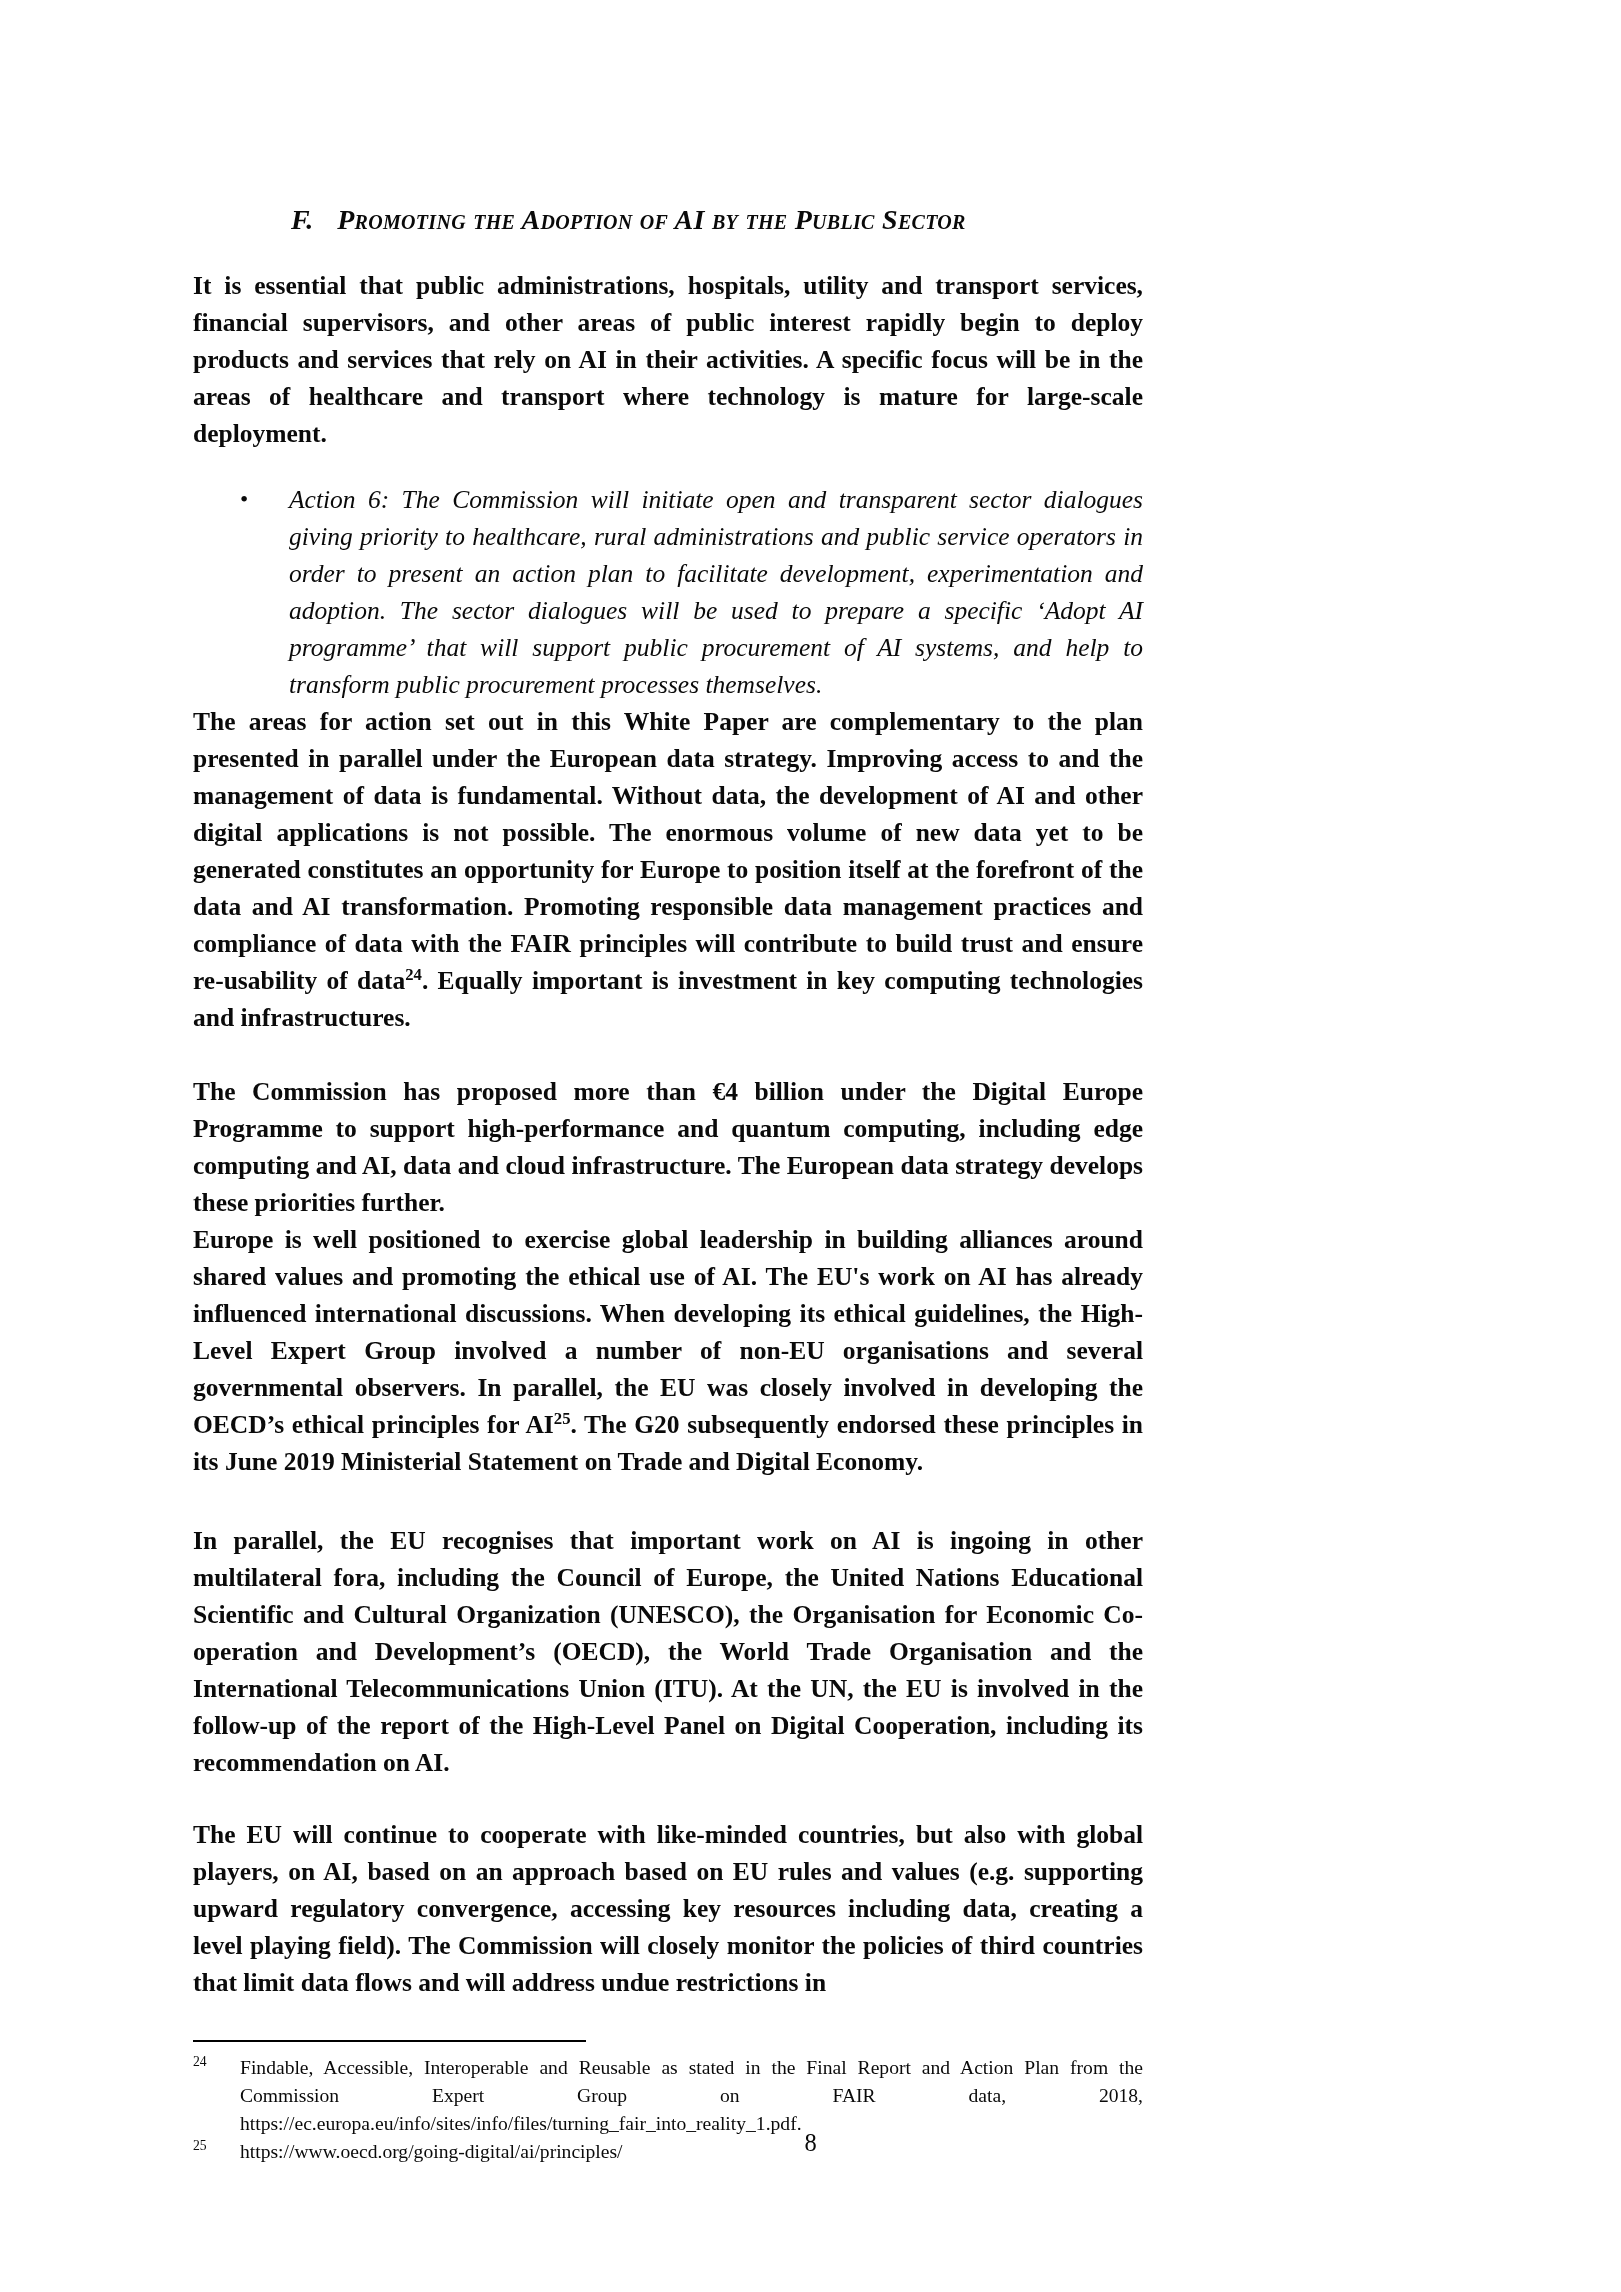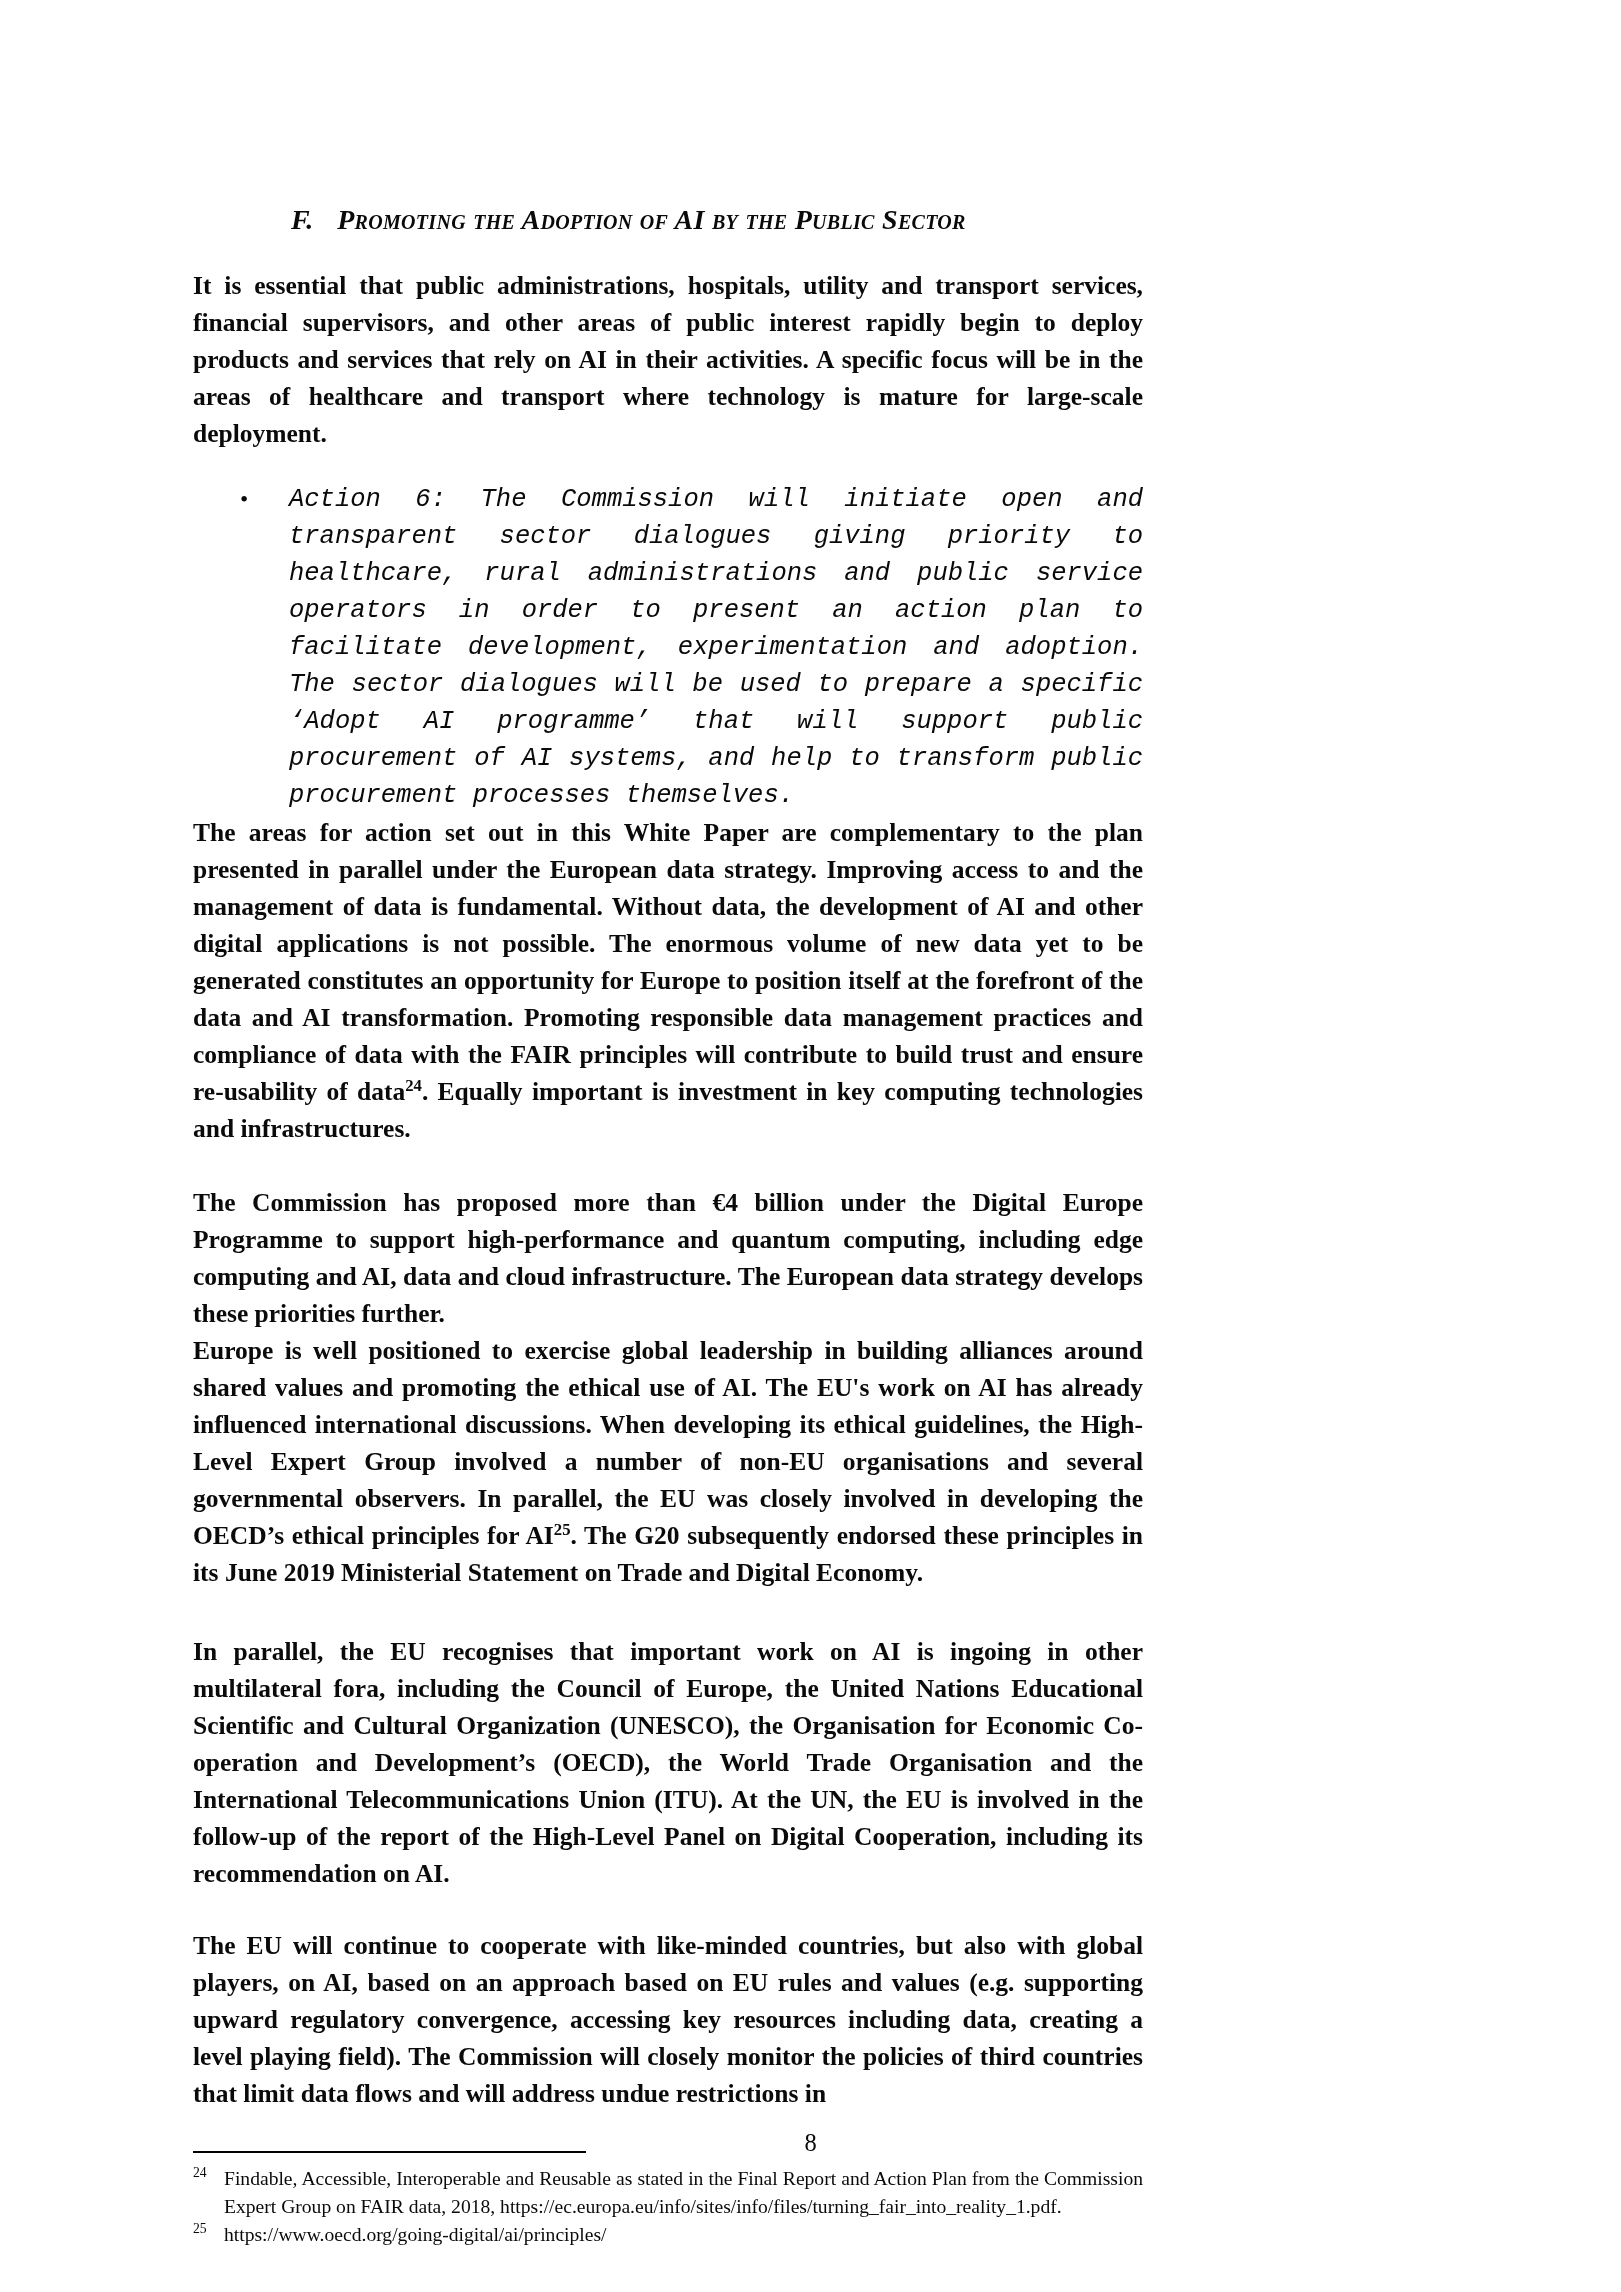--- a/index.html
+++ b/index.html
@@ -61,21 +61,20 @@
     font-size: 23.5px;
     line-height: 37px;
     font-style: normal;
   }
   .bullet-text {
     flex: 1;
     font-size: 25.5px;
     line-height: 37px;
     font-style: italic;
     text-align: justify;
-    font-family: Liberation Mono, monospace;
   }
   .footnote-sep {
     width: 393px;
     border: none;
     border-top: 2.9px solid #000000;
     margin: 39px 0 11.8px 0;
   }
   .footnote {
     display: flex;
     font-size: 19.6px;
@@ -89,20 +88,21 @@
     vertical-align: top;
     padding-top: 0;
   }
   .footnote .fn-marker span {
     position: relative;
     top: -5.9px;
   }
   .footnote .fn-text {
     flex: 1;
     text-align: justify;
+    margin-left: 16px;
   }
   .page-number {
     position: absolute;
     top: 2125px;
     left: 0;
     width: 1621px;
     text-align: center;
     font-size: 24.5px;
     line-height: 35px;
   }

